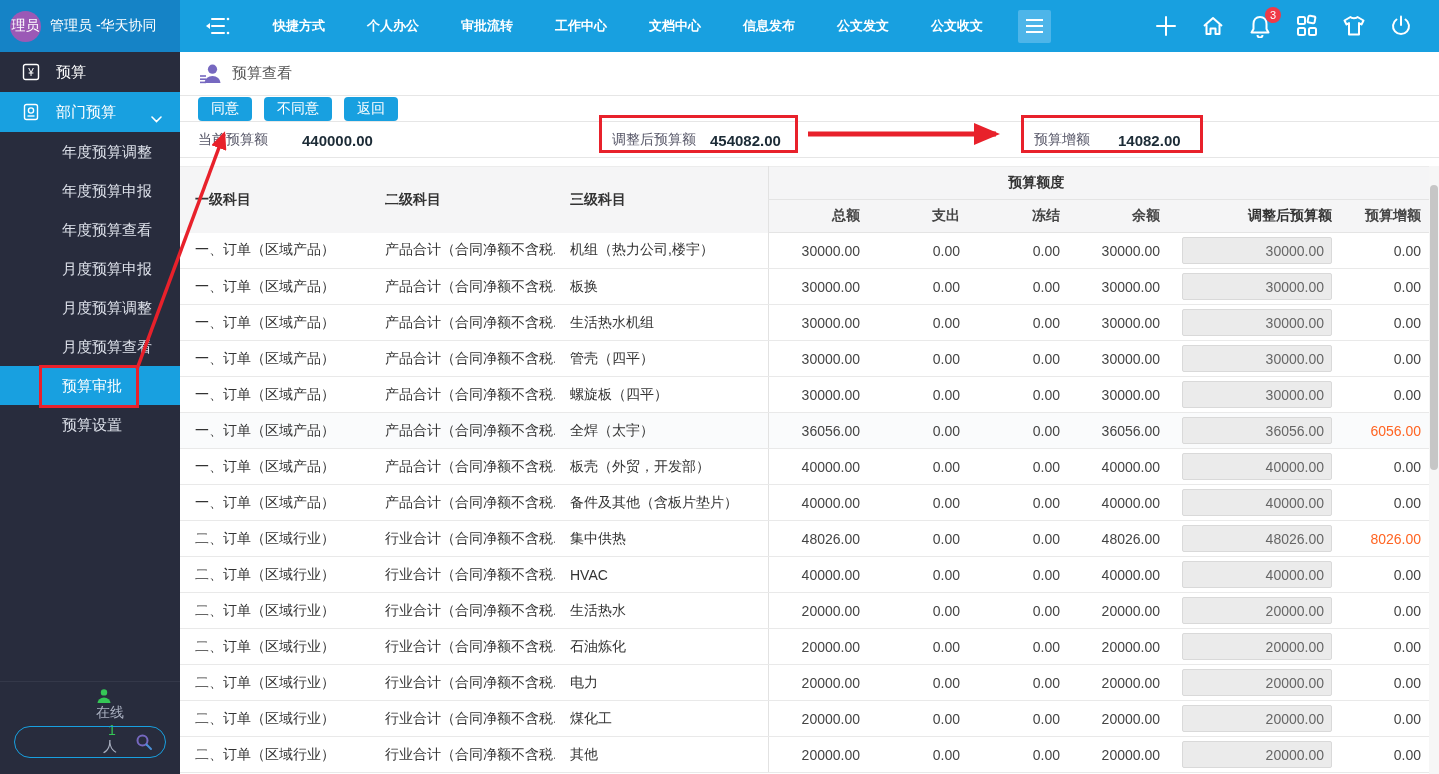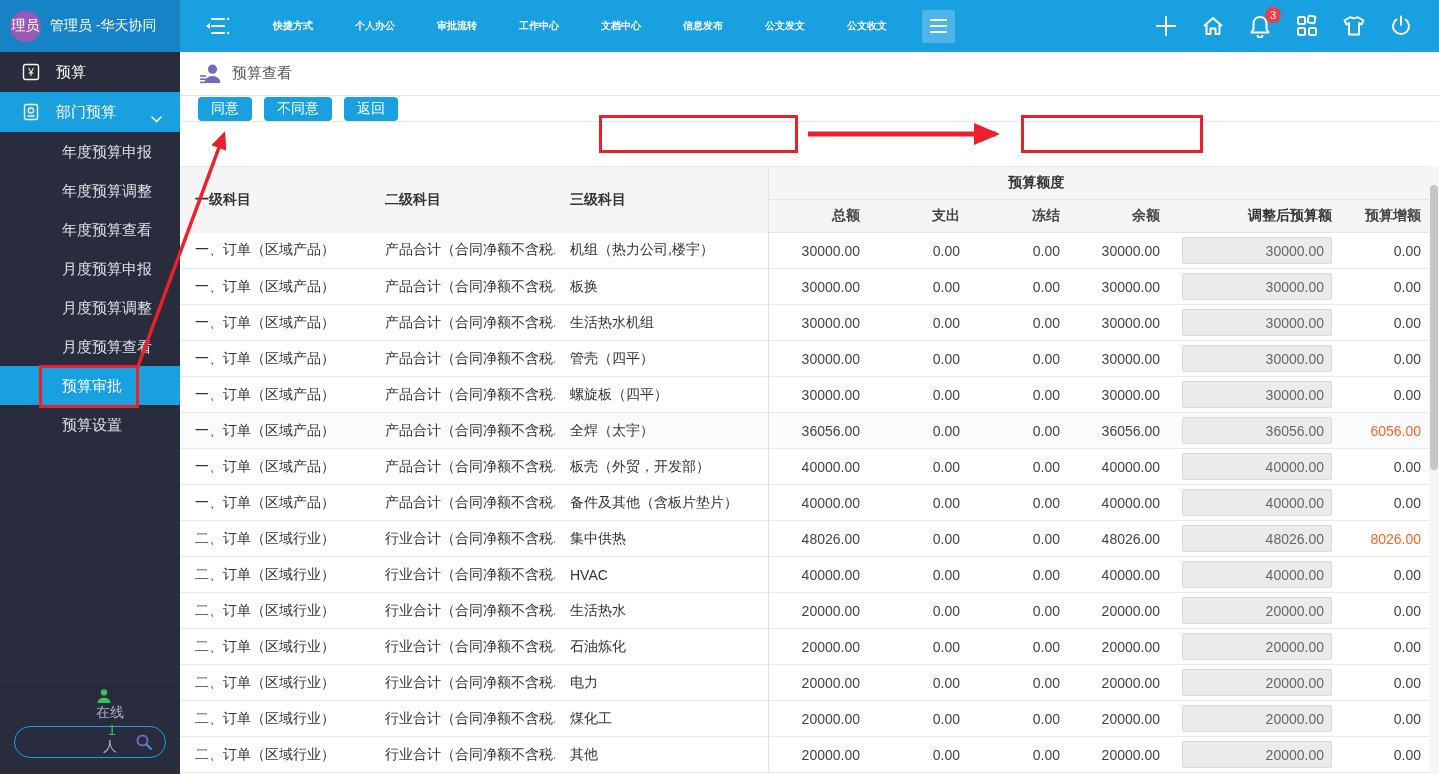--- a/index.html
+++ b/index.html
@@ -7,21 +7,21 @@
   body { font-family:"Liberation Sans","DejaVu Sans",sans-serif; position:relative; background:#fff; color:#333; }
 
   
   .topbar { position:absolute; left:0; top:0; width:1439px; height:52px; background:#18a0e0; display:flex; }
   .brand { width:180px; height:52px; background:#1583c6; display:flex; align-items:center; padding-left:10px; flex:0 0 180px; }
   .avatar { width:31px; height:31px; border-radius:50%; background:#9b59b6; color:#fff; font-size:14px; display:flex; align-items:center; justify-content:center; letter-spacing:0; flex:0 0 31px; }
   .brand-name { color:#fff; font-size:14px; margin-left:9px; white-space:nowrap; }
   .nav { flex:1; display:flex; align-items:center; }
   .collapse-btn { margin-left:22px; width:32px; height:26px; display:flex; align-items:center; justify-content:center; cursor:pointer; }
   .menu { display:flex; align-items:center; margin-left:18px; }
-  .menu span { color:#fff; font-size:10px; font-weight:600; padding:0 14px; margin:16px 7px; white-space:nowrap; cursor:pointer; }
+  .menu span { color:#fff; font-size:13px; font-weight:600; padding:0 14px; margin:16px 7px; white-space:nowrap; cursor:pointer; }
   .hamburger { width:33px; height:33px; background:#4db5e9; border-radius:2px; margin-left:14px; display:flex; flex-direction:column; align-items:center; justify-content:center; gap:4px; cursor:pointer; }
   .hamburger i { display:block; width:17px; height:2px; background:#fff; }
   .spacer { flex:1; }
   .top-icons { display:flex; align-items:center; gap:23px; margin-right:26px; }
   .tico { position:relative; width:24px; height:24px; display:flex; align-items:center; justify-content:center; cursor:pointer; }
   .badge { position:absolute; top:-7px; right:-9px; min-width:16px; height:16px; background:#f03a47; border-radius:8px; color:#fff; font-size:11px; display:flex; align-items:center; justify-content:center; padding:0 3px; }
 
   
   .sidebar { position:absolute; left:0; top:52px; width:180px; height:722px; background:#282c3d; }
   .side-item { height:40px; display:flex; align-items:center; color:#fff; font-size:15px; cursor:pointer; position:relative; }
@@ -179,22 +179,22 @@
         </svg>
     </span>
     <span>部门预算</span>
     <span class="chev">
       <svg width="11" height="7" viewBox="0 0 11 7" fill="none" stroke="#fff" stroke-width="1.6" stroke-linecap="round">
           <polyline points="1,1 5.5,5.5 10,1"></polyline>
         </svg>
     </span>
   </div>
   <div class="submenu">
+    <div class="sub-item">年度预算调整</div>
     <div class="sub-item">年度预算申报</div>
-    <div class="sub-item">年度预算调整</div>
     <div class="sub-item">年度预算查看</div>
     <div class="sub-item">月度预算申报</div>
     <div class="sub-item">月度预算调整</div>
     <div class="sub-item">月度预算查看</div>
     <div class="sub-item active">预算审批</div>
     <div class="sub-item">预算设置</div>
   </div>
   <div class="side-bottom">
     <div class="online">
       <span class="oico">
@@ -231,20 +231,34 @@
             <line x1="2" y1="20.4" x2="8" y2="20.4"></line>
           </g>
         </svg>
     </span>
     <span class="crumb-title">预算查看</span>
   </div>
   <div class="toolbar">
     <button class="btn">同意</button>
     <button class="btn">不同意</button>
     <button class="btn">返回</button>
+  </div>
+  <div class="stats">
+    <div class="stat stat-current">
+      <span class="lbl">当前预算额</span>
+      <span class="val">440000.00</span>
+    </div>
+    <div class="stat stat-adjusted">
+      <span class="lbl">调整后预算额</span>
+      <span class="val">454082.00</span>
+    </div>
+    <div class="stat stat-increase">
+      <span class="lbl">预算增额</span>
+      <span class="val">14082.00</span>
+    </div>
   </div>
 
   <div class="table-wrap">
     <table>
       <colgroup>
         <col style="width:190px">
           <col style="width:185px">
           <col style="width:213px">
         <col style="width:96px">
           <col style="width:100px">

